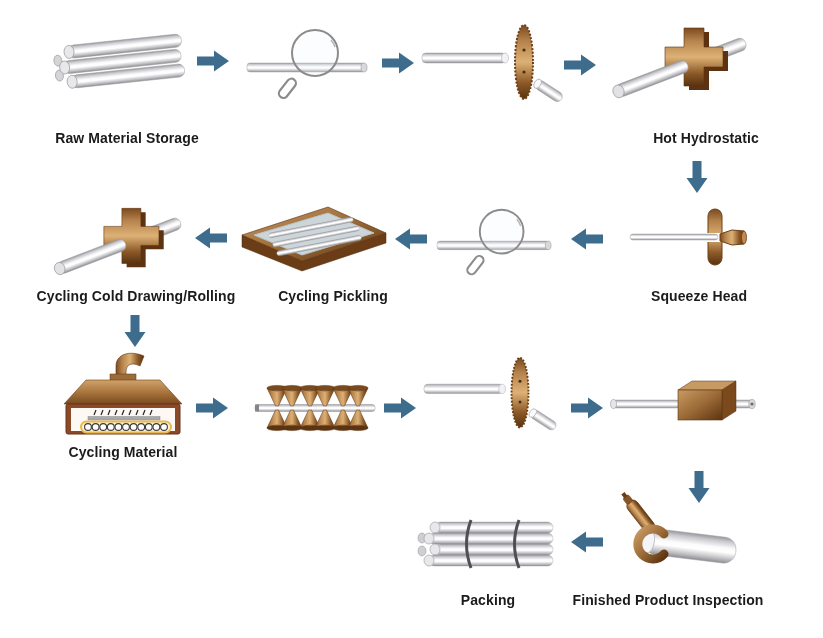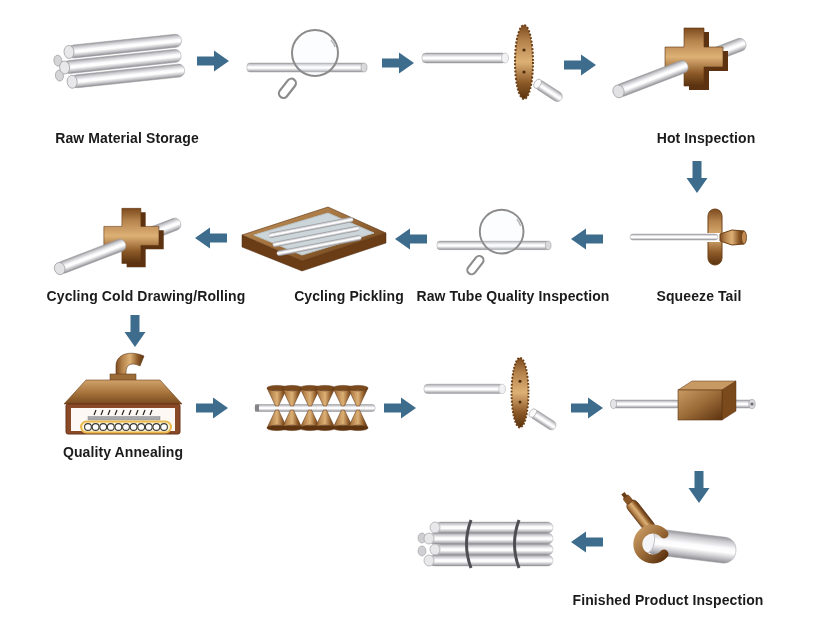--- a/index.html
+++ b/index.html
@@ -113,88 +113,87 @@
         <rect x="66" y="45.5" width="72" height="13" rx="6" fill="url(#gSilver)" stroke="#9a9a9e" stroke-width="0.5"></rect>
       </g>
       <path d="M72,13 h20 v19 h19 v20 h-19 v19 h-20 v-19 h-19 v-20 h19 z" transform="translate(5,4)" fill="#5d3210"></path>
       <path d="M72,13 h20 v19 h19 v20 h-19 v19 h-20 v-19 h-19 v-20 h19 z" fill="url(#gCopper)" stroke="#5d3310" stroke-width="0.6"></path>
       <g transform="rotate(-21 70 52)">
         <rect x="0" y="45.5" width="76" height="13" rx="6" fill="url(#gSilver)" stroke="#9a9a9e" stroke-width="0.5"></rect>
         <ellipse cx="2" cy="52" rx="5.5" ry="6.5" fill="#e2e2e5" stroke="#97979b" stroke-width="0.7"></ellipse>
       </g>
     </svg>
   </div>
-  <div class="lbl" style="left:606px;top:130px">Hot Inspection</div>
+  <div class="lbl" style="left:606px;top:130px">Hot Hydrostatic</div>
 
   <svg class="arr" style="left:685px;top:161px" width="24" height="32" viewBox="0 0 24 32">
     <polygon class="af" points="7.5,0 16.5,0 16.5,17 22.5,17 12,32 1.5,17 7.5,17"></polygon>
   </svg>
 
   <div class="node" style="left:628px;top:203px">
     <svg width="122" height="70" viewBox="0 0 122 70">
       <rect x="80" y="6" width="14" height="56" rx="7" fill="url(#gCopper)" stroke="#6e4015" stroke-width="1"></rect>
       <rect x="77" y="30" width="20" height="9" fill="#ffffff"></rect>
       <rect x="2" y="31" width="88" height="6" rx="3" fill="url(#gSilver)" stroke="#a0a0a4" stroke-width="0.5"></rect>
       <polygon points="92,31 104,27 116,28 116,41 104,42 92,38" fill="url(#gCopperH)" stroke="#6e4015" stroke-width="1"></polygon>
       <ellipse cx="116" cy="34.5" rx="2.5" ry="6.5" fill="#c08a50" stroke="#6e4015" stroke-width="0.8"></ellipse>
     </svg>
   </div>
-  <div class="lbl" style="left:599px;top:288px">Squeeze Tail</div>
+  <div class="lbl" style="left:599px;top:288px">Squeeze Head</div>
 
   <svg class="arr" style="left:571px;top:227px" width="32" height="24" viewBox="0 0 32 24">
     <polygon class="af" transform="scale(-1,1) translate(-32,0)" points="0,7.5 17,7.5 17,1.5 32,12 17,22.5 17,16.5 0,16.5"></polygon>
   </svg>
 
   <div class="node" style="left:430px;top:205px">
     <svg width="130" height="76" viewBox="0 0 130 80">
       <rect x="4" y="38" width="118" height="9" rx="3" fill="url(#gSilver)" stroke="#a5a5a8" stroke-width="0.5"></rect>
       <ellipse cx="121" cy="42.5" rx="3" ry="4.5" fill="#d9d9dc" stroke="#9a9a9e" stroke-width="0.6"></ellipse>
       <circle cx="72" cy="28" r="23" fill="#f4f9fc" fill-opacity="0.25" stroke="#8b8b8b" stroke-width="2"></circle>
       <path d="M88,15 a21,21 0 0 1 4,7" fill="none" stroke="#b5b5b5" stroke-width="1.5"></path>
       <rect x="40" y="52" width="9" height="22" rx="4.5" transform="rotate(38 44 63)" fill="#ffffff" stroke="#8b8b8b" stroke-width="2.2"></rect>
     </svg>
   </div>
-  <div class="lbl" style="left:413px;top:288px">Raw Tube Quality Inspection</div>
 
   <svg class="arr" style="left:395px;top:227px" width="32" height="24" viewBox="0 0 32 24">
     <polygon class="af" transform="scale(-1,1) translate(-32,0)" points="0,7.5 17,7.5 17,1.5 32,12 17,22.5 17,16.5 0,16.5"></polygon>
   </svg>
 
   <div class="node" style="left:238px;top:203px">
     <svg width="150" height="68" viewBox="0 0 150 68">
       <path d="M4,32 L64,58 L148,30 L148,40 L64,68 L4,44 Z" fill="#6b3d16" stroke="#4e2a0d" stroke-width="0.5"></path>
       <polygon points="4,32 90,4 148,30 64,58" fill="url(#gCopperD)" stroke="#5d3310" stroke-width="0.6"></polygon>
       <polygon points="16,32 90,10 136,30 64,52" fill="#ccd6da" stroke="#b9c3c6" stroke-width="1"></polygon>
       <g>
         <rect x="30" y="22" width="86" height="5" rx="2.5" transform="rotate(-11 73 25)" fill="url(#gSilver)" stroke="#a5a5a8" stroke-width="0.4"></rect>
         <rect x="34" y="31" width="88" height="5" rx="2.5" transform="rotate(-11 78 33)" fill="url(#gSilver)" stroke="#a5a5a8" stroke-width="0.4"></rect>
         <rect x="38" y="40" width="86" height="5" rx="2.5" transform="rotate(-11 81 42)" fill="url(#gSilver)" stroke="#a5a5a8" stroke-width="0.4"></rect>
       </g>
     </svg>
   </div>
-  <div class="lbl" style="left:249px;top:288px">Cycling Pickling</div>
+  <div class="lbl" style="left:233px;top:288px">Cycling Pickling</div>
 
   <svg class="arr" style="left:195px;top:226px" width="32" height="24" viewBox="0 0 32 24">
     <polygon class="af" transform="scale(-1,1) translate(-32,0)" points="0,7.5 17,7.5 17,1.5 32,12 17,22.5 17,16.5 0,16.5"></polygon>
   </svg>
 
   <div class="node" style="left:50px;top:196px">
     <svg width="140" height="95" viewBox="0 0 140 100">
       <g transform="rotate(-21 70 52)">
         <rect x="66" y="45.5" width="72" height="13" rx="6" fill="url(#gSilver)" stroke="#9a9a9e" stroke-width="0.5"></rect>
       </g>
       <path d="M72,13 h20 v19 h19 v20 h-19 v19 h-20 v-19 h-19 v-20 h19 z" transform="translate(5,4)" fill="#5d3210"></path>
       <path d="M72,13 h20 v19 h19 v20 h-19 v19 h-20 v-19 h-19 v-20 h19 z" fill="url(#gCopper)" stroke="#5d3310" stroke-width="0.6"></path>
       <g transform="rotate(-21 70 52)">
         <rect x="0" y="45.5" width="76" height="13" rx="6" fill="url(#gSilver)" stroke="#9a9a9e" stroke-width="0.5"></rect>
         <ellipse cx="2" cy="52" rx="5.5" ry="6.5" fill="#e2e2e5" stroke="#97979b" stroke-width="0.7"></ellipse>
       </g>
     </svg>
   </div>
-  <div class="lbl" style="left:46px;top:288px">Cycling Cold Drawing/Rolling</div>
+  <div class="lbl" style="left:36px;top:288px">Cycling Cold Drawing/Rolling</div>
 
   <svg class="arr" style="left:123px;top:315px" width="24" height="32" viewBox="0 0 24 32">
     <polygon class="af" points="7.5,0 16.5,0 16.5,17 22.5,17 12,32 1.5,17 7.5,17"></polygon>
   </svg>
 
   <div class="node" style="left:60px;top:350px">
     <svg width="128" height="86" viewBox="0 0 128 86">
       <path d="M56,28 L56,16 C56,4 70,0 84,6 L80,16 C72,12 66,14 66,22 L66,28 Z" fill="url(#gCopperH)" stroke="#5d3310" stroke-width="0.6"></path>
       <rect x="50" y="24" width="26" height="7" fill="#9c6c38" stroke="#5d3310" stroke-width="0.5"></rect>
       <polygon points="26,30 100,30 122,54 4,54" fill="url(#gHood)" stroke="#6b3d14" stroke-width="0.6"></polygon>
@@ -221,21 +220,21 @@
           <circle cx="58.4" cy="77" r="3.4"></circle>
           <circle cx="66" cy="77" r="3.4"></circle>
         <circle cx="73.6" cy="77" r="3.4"></circle>
           <circle cx="81.2" cy="77" r="3.4"></circle>
           <circle cx="88.8" cy="77" r="3.4"></circle>
         <circle cx="96.4" cy="77" r="3.4"></circle>
           <circle cx="104" cy="77" r="3.4"></circle>
       </g>
     </svg>
   </div>
-  <div class="lbl" style="left:23px;top:444px">Quality Annealing</div>
+  <div class="lbl" style="left:23px;top:444px">Cycling Material</div>
 
   <svg class="arr" style="left:196px;top:396px" width="32" height="24" viewBox="0 0 32 24">
     <polygon class="af" points="0,7.5 17,7.5 17,1.5 32,12 17,22.5 17,16.5 0,16.5"></polygon>
   </svg>
 
   <div class="node" style="left:253px;top:384px">
     <svg width="124" height="48" viewBox="0 0 124 48">
       <rect x="2" y="20.5" width="120" height="7" rx="3" fill="url(#gSilver)" stroke="#9a9a9e" stroke-width="0.5"></rect>
       <rect x="2" y="20.5" width="4" height="7" fill="#85858a"></rect>
       <g stroke="#5d3310" stroke-width="0.5">
@@ -341,14 +340,15 @@
       <rect x="14" y="15" width="124" height="11" rx="5.5" fill="url(#gSilver)" stroke="#9a9a9e" stroke-width="0.4"></rect>
       <ellipse cx="14" cy="20.5" rx="5" ry="5.5" fill="#e8e8ea" stroke="#97979b" stroke-width="0.6"></ellipse>
       <rect x="20" y="26" width="118" height="11" rx="5.5" fill="url(#gSilver)" stroke="#9a9a9e" stroke-width="0.4"></rect>
       <ellipse cx="20" cy="31.5" rx="5" ry="5.5" fill="#e8e8ea" stroke="#97979b" stroke-width="0.6"></ellipse>
       <rect x="14" y="37" width="124" height="11" rx="5.5" fill="url(#gSilver)" stroke="#9a9a9e" stroke-width="0.4"></rect>
       <ellipse cx="14" cy="42.5" rx="5" ry="5.5" fill="#e8e8ea" stroke="#97979b" stroke-width="0.6"></ellipse>
       <path d="M56,2 C50,18 50,34 56,50" fill="none" stroke="#4f4f53" stroke-width="3"></path>
       <path d="M104,2 C98,18 98,34 104,50" fill="none" stroke="#4f4f53" stroke-width="3"></path>
     </svg>
   </div>
+  <div class="lbl" style="left:388px;top:592px">Packing</div>
 
 </div>
 
 </body></html>

